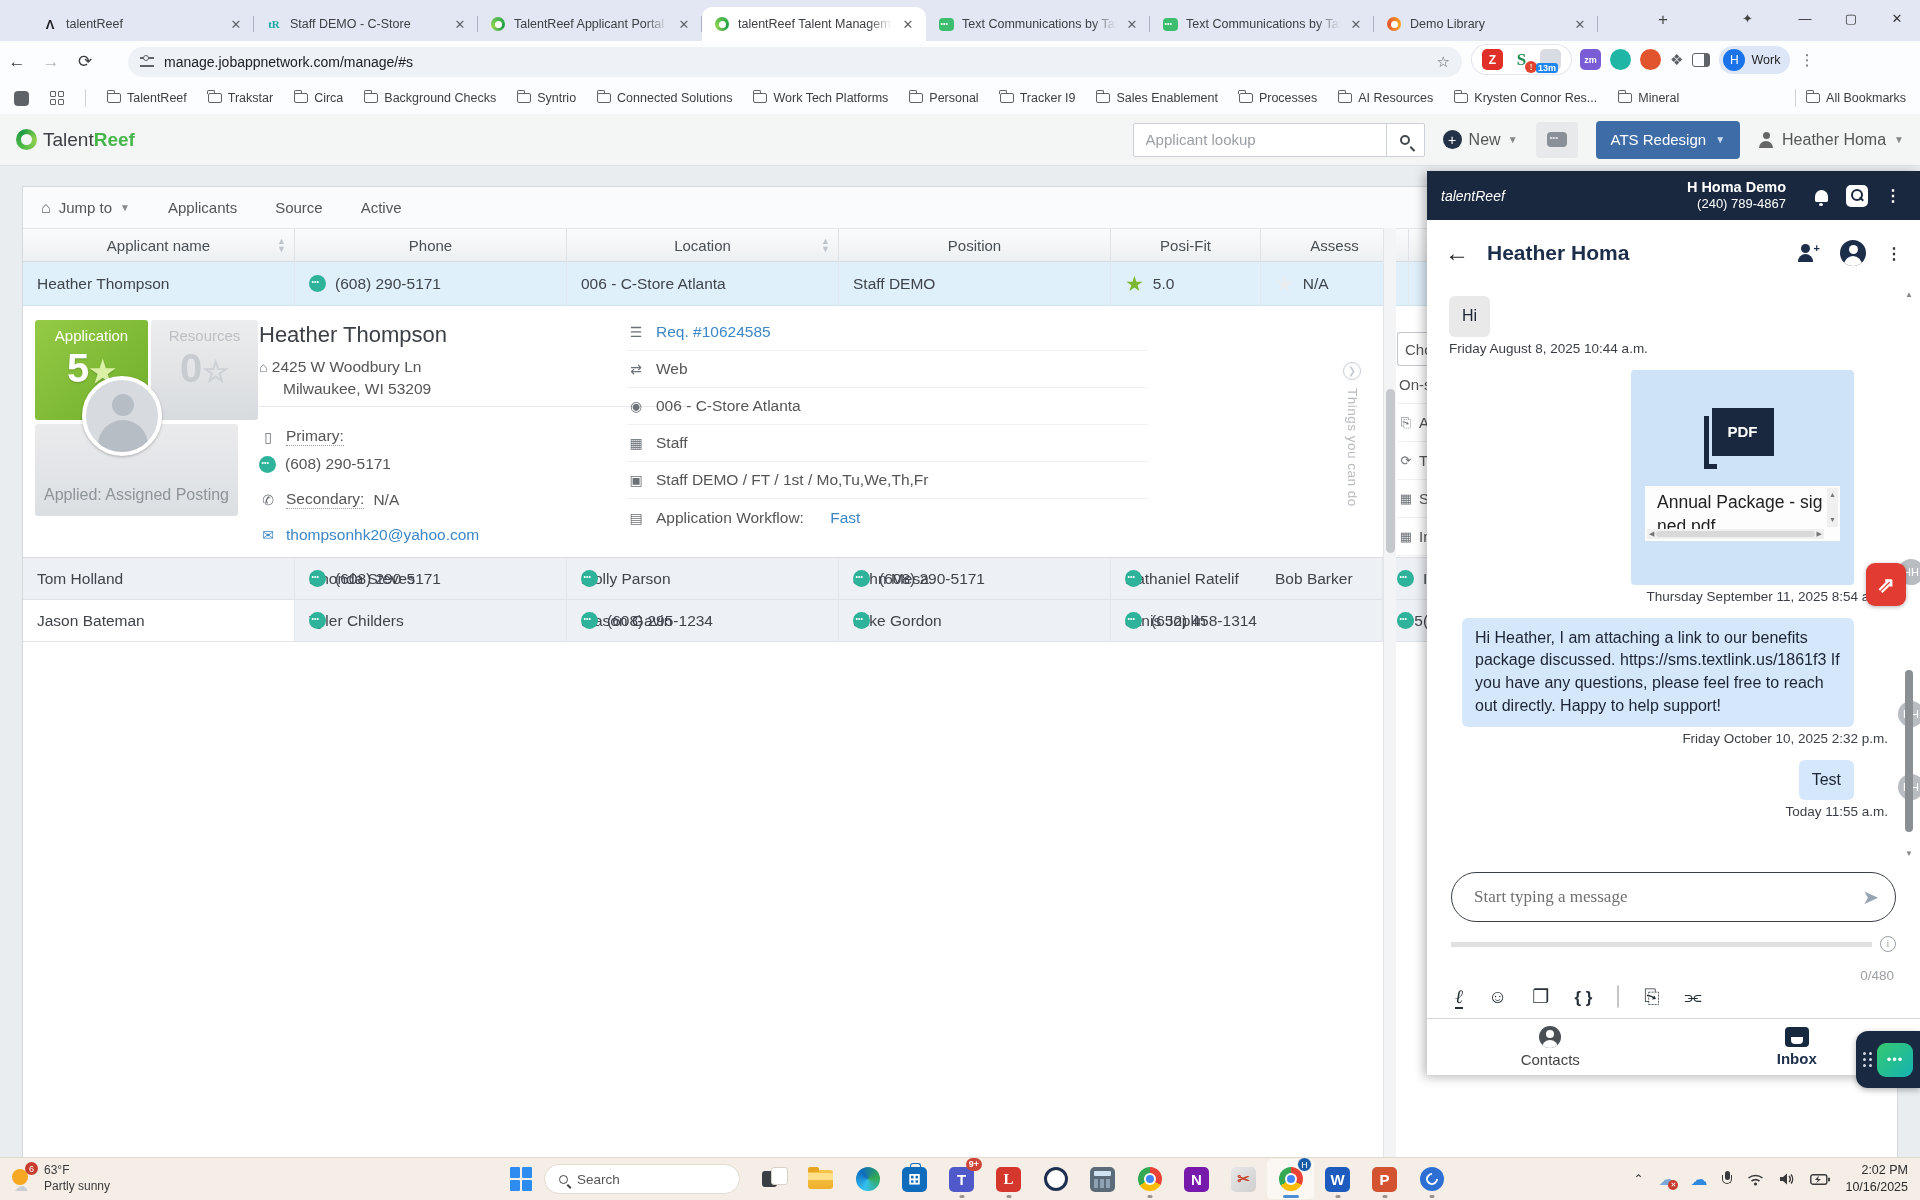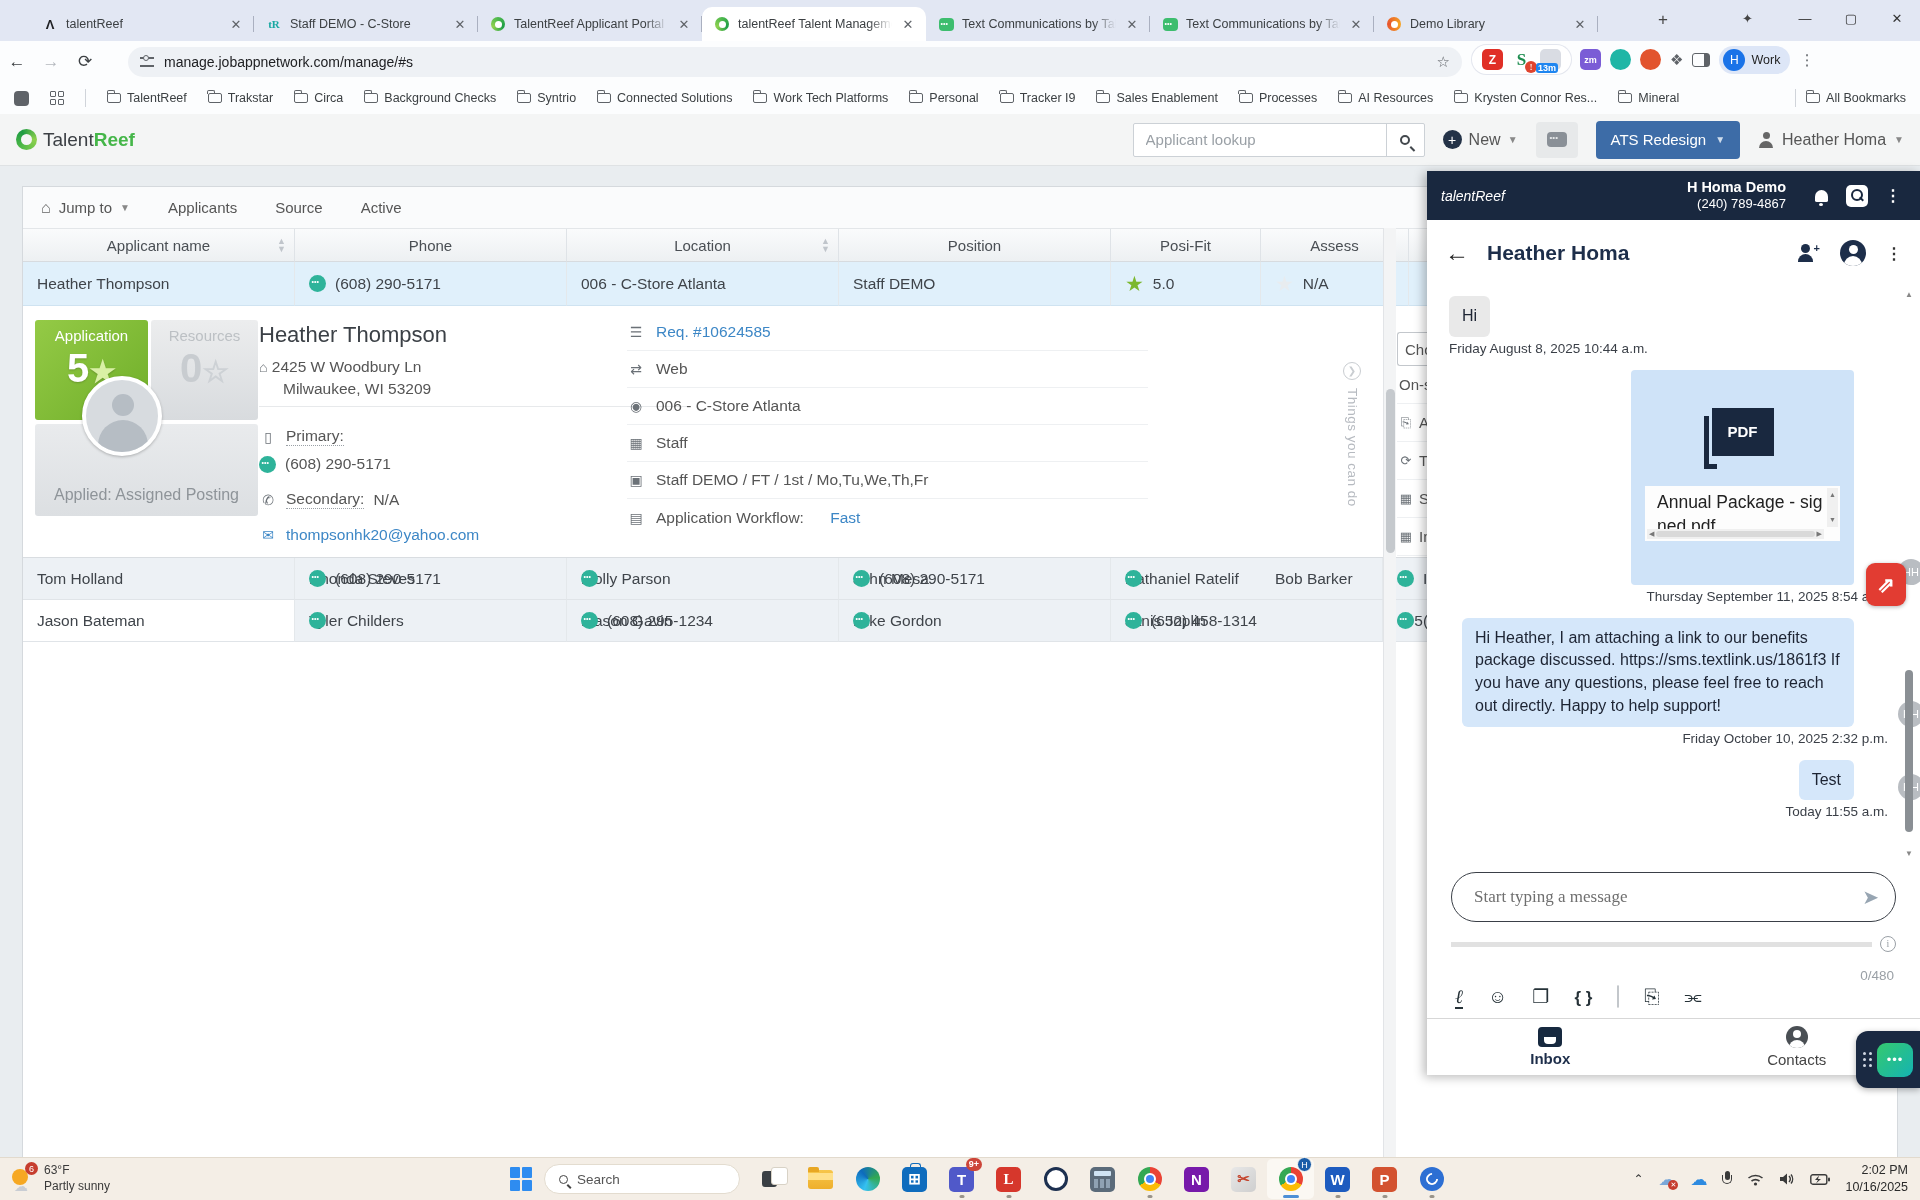--- a/index.html
+++ b/index.html
@@ -112,21 +112,21 @@
   .td.center { justify-content:center; }
 
   
   #detail { position:relative; height:252px; background:#fff; border-bottom:1px solid #d9dde1; grid-column:1 / -1; }
   .app-card { position:absolute; left:12px; top:14px; width:113px; height:100px; background:linear-gradient(135deg,#94ca46,#6fae29); border-radius:3px; color:#fff; text-align:center; font-size:15px; padding-top:7px; }
   .app-card .score { font-size:40px; font-weight:bold; margin-top:2px; text-shadow:0 1px 2px rgba(0,0,0,.2); }
   .app-card .score .star { font-size:30px; color:#d9f0a5; }
   .assess-card { position:absolute; left:128px; top:14px; width:107px; height:100px; background:linear-gradient(#ecedee,#d8dbde); border-radius:3px; color:#bcc0c4; text-align:center; font-size:15px; padding-top:7px; }
   .assess-card .score { font-size:40px; font-weight:bold; margin-top:2px; color:#c8ccd0; }
   .assess-card .score .star { font-size:30px; color:#cdd1d5; }
-  .applied-card { position:absolute; left:12px; top:118px; width:223px; height:92px; background:linear-gradient(#e9ebed,#dcdfe2); border-radius:3px; display:flex; align-items:flex-end; justify-content:center; padding-bottom:12px; color:#8e9499; font-size:16px; }
+  .applied-card { position:absolute; left:12px; top:118px; width:203px; height:92px; background:linear-gradient(#e9ebed,#dcdfe2); border-radius:3px; display:flex; align-items:flex-end; justify-content:center; padding-bottom:12px; color:#8e9499; font-size:16px; }
   .big-avatar { position:absolute; left:59px; top:70px; width:80px; height:80px; border-radius:50%; background:#d7dbdf; border:4px solid #fff; box-shadow:0 1px 3px rgba(0,0,0,.25); overflow:hidden; }
   .big-avatar::before { content:""; position:absolute; left:26px; top:14px; width:22px; height:22px; border-radius:50%; background:#b6bdc4; }
   .big-avatar::after { content:""; position:absolute; left:12px; top:40px; width:50px; height:34px; border-radius:25px 25px 0 0; background:#b6bdc4; }
   .d-left { position:absolute; left:236px; top:16px; width:420px; }
   .d-name { font-size:22px; color:#3b4046; }
   .d-addr { margin-top:8px; font-size:15.5px; color:#555; line-height:1.45; }
   .d-hr { position:absolute; left:236px; top:100px; width:430px; border-top:1px solid #e7e9eb; }
   .d-contact { position:absolute; left:236px; top:112px; width:420px; font-size:15.5px; color:#555; }
   .d-contact .line { margin-top:9px; display:flex; align-items:center; gap:9px; }
   .dotted { border-bottom:1px dotted #9aa0a6; }
@@ -861,27 +861,27 @@
         <span><span class="sig">ℓ</span></span>
         <span>☺</span>
         <span>❐</span>
         <span><span class="braces">{ }</span></span>
         <span class="dis"><span class="cal-ico"></span></span>
         <span>⎘</span>
         <span>⫘</span>
       </div>
   </div>
   <div class="c-nav">
+    <div class="nav-it">
+      <span class="contacts-ico"></span>
+      <span>Contacts</span>
+    </div>
     <div class="nav-it active">
       <span class="inbox-ico"></span>
       <span>Inbox</span>
-    </div>
-    <div class="nav-it">
-      <span class="contacts-ico"></span>
-      <span>Contacts</span>
     </div>
   </div>
 </div>
 
 <div id="zight-float">⇗</div>
 <div id="chat-widget">
   <span class="dots6">
       <i></i>
       <i></i>
       <i></i>

